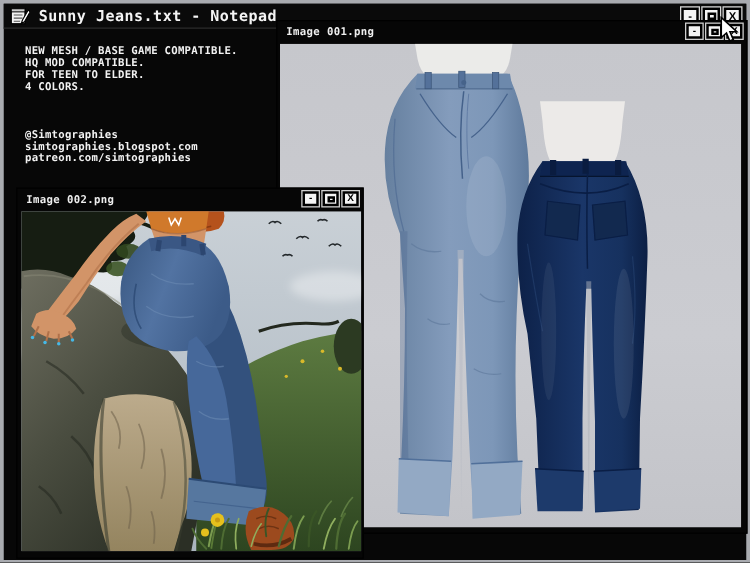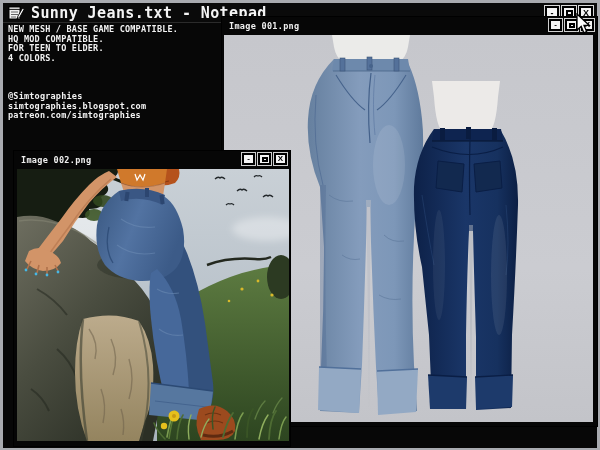--- a/index.html
+++ b/index.html
@@ -5,28 +5,28 @@
   html,body{margin:0;padding:0;background:#555;}
   *{box-sizing:border-box;}
   .stage{position:relative;width:600px;height:450px;overflow:hidden;
          font-family:"DejaVu Sans Mono","Liberation Mono",monospace;
          background:#a9abb0;}
   
   .notepad{position:absolute;left:3px;top:3px;right:3px;bottom:2px;background:#070707;z-index:1;}
   .np-titlebar{position:absolute;left:0;top:0;right:0;height:20px;background:#0a0a0a;
                border-bottom:1px solid #2b2b2b;display:flex;align-items:center;}
   .np-icon{width:16px;height:15px;margin:0 7px 0 5px;flex:0 0 auto;}
-  .np-title{color:#f4f4f4;font-size:15px;font-weight:bold;letter-spacing:.4px;white-space:nowrap;}
+  .np-title{color:#f4f4f4;font-size:12px;font-weight:bold;letter-spacing:.4px;white-space:nowrap;}
   .winbtns{position:absolute;top:3px;display:flex;gap:3px;}
   .np-titlebar .winbtns{right:4px;}
   .wbtn{width:14px;height:13px;background:#f4f4f4;border:2px solid #000;box-shadow:0 0 0 1px #d9d9d9;
         color:#000;font-size:9px;font-weight:bold;line-height:8px;text-align:center;
         display:flex;align-items:center;justify-content:center;padding:0;}
   .wbtn .maxbox{display:block;width:7px;height:6px;border:2px solid #000;}
-  .np-body{position:absolute;left:5px;top:22px;margin:0;color:#f2f2f2;
+  .np-body{position:absolute;left:5px;top:22px;margin:12px;color:#f2f2f2;
            font-size:8.5px;line-height:9.6px;font-weight:bold;letter-spacing:.2px;
            font-family:inherit;white-space:pre;}
   
   .imgwin{position:absolute;background:#060606;border:1px solid #000;}
   .iw-titlebar{position:relative;height:17px;display:flex;align-items:center;}
   .iw-title{color:#efefef;font-size:8.5px;font-weight:bold;letter-spacing:.3px;padding-left:7px;white-space:nowrap;}
   .iw-titlebar .winbtns{right:3px;top:2px;}
   .iw-titlebar .wbtn{width:13px;height:12px;font-size:8px;box-shadow:0 0 0 1px #cfcfcf;}
   .iw-titlebar .wbtn .maxbox{width:6px;height:5px;}
   .win1{left:221px;top:16px;width:377px;height:411px;z-index:2;}

